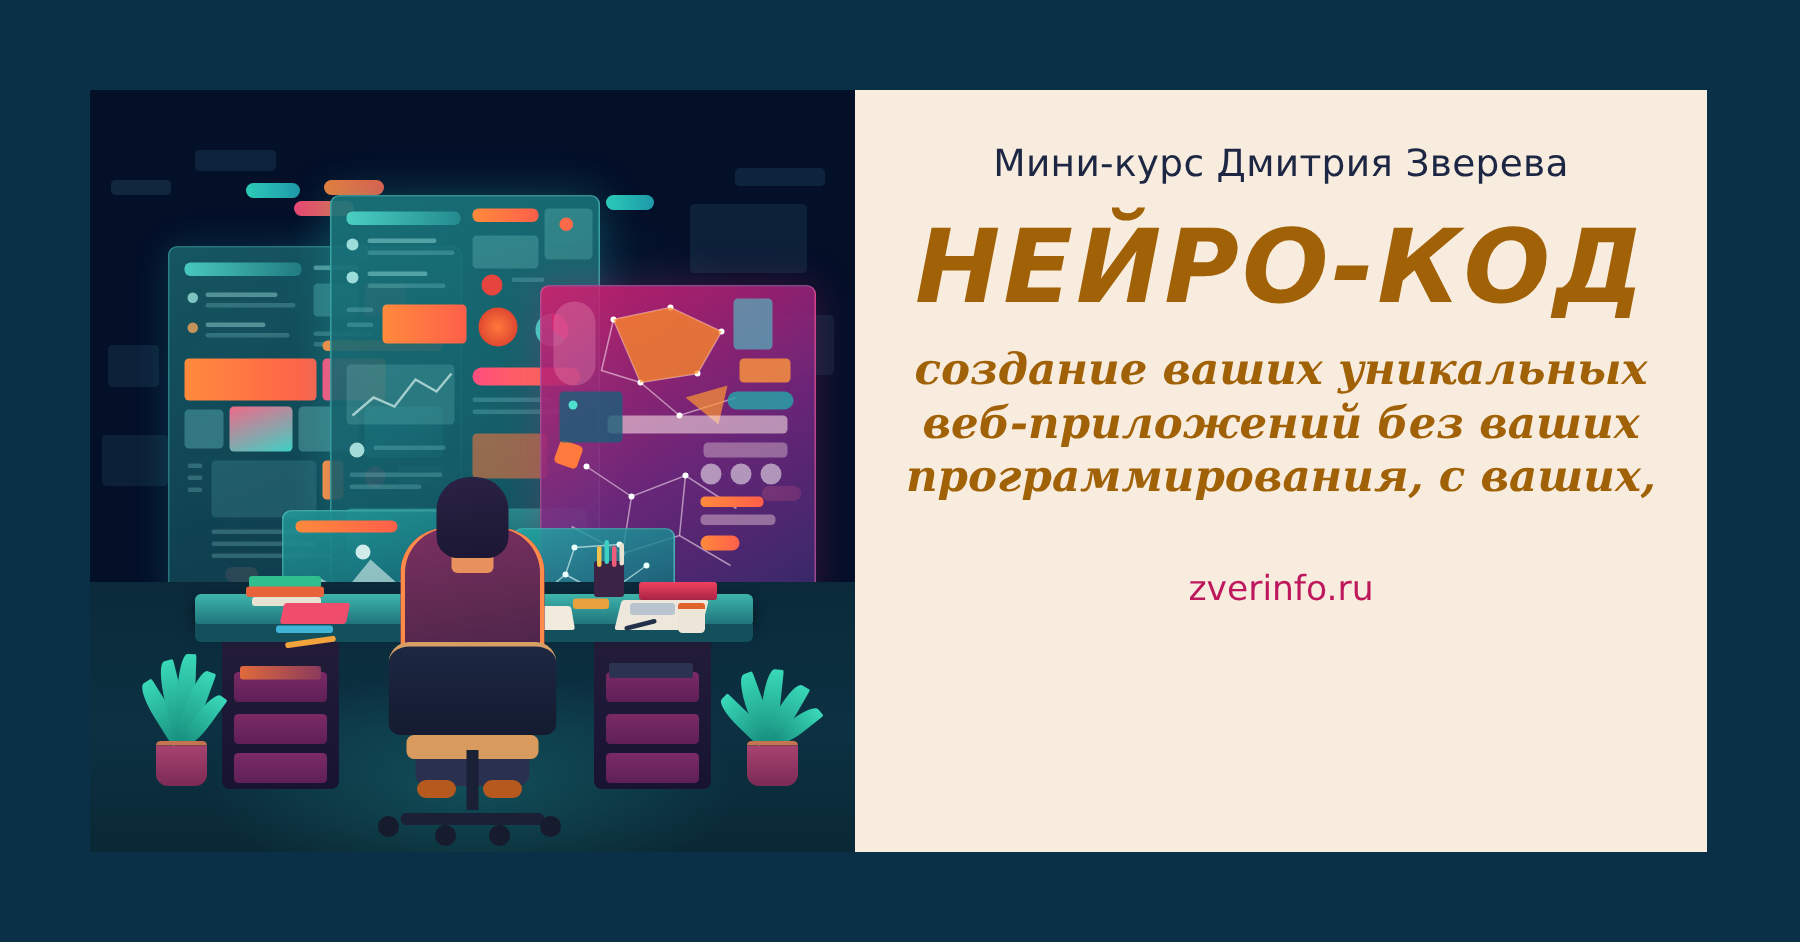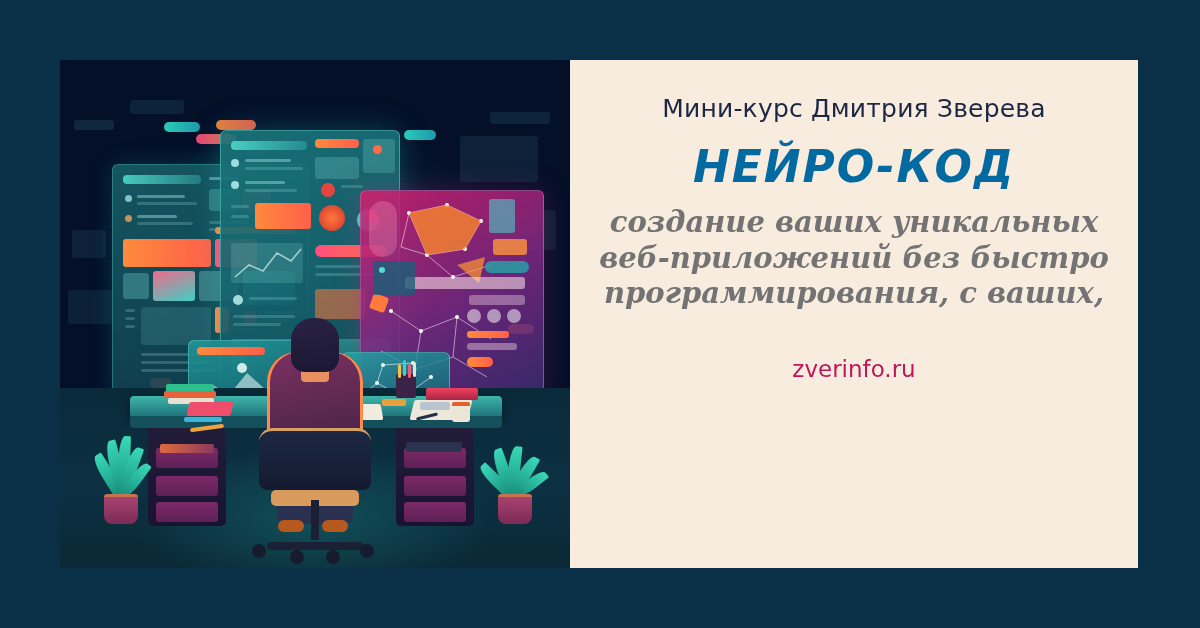--- a/index.html
+++ b/index.html
@@ -149,29 +149,29 @@
     padding:34px 24px 20px;
   }
   .kicker {
     font-family:"DejaVu Sans", sans-serif;
     font-size:25px; color:#1d2744; letter-spacing:.2px; white-space:nowrap;
   }
   .headline {
     margin-top:22px;
     font-family:"DejaVu Sans", sans-serif;
     font-style:italic; font-weight:bold;
-    font-size:44px; letter-spacing:2px;
-    color:#0369a1; white-space:nowrap; line-height:1;
+    font-size:68px; letter-spacing:2px;
+    color:#a16207; white-space:nowrap; line-height:1;
   }
   .lead {
     margin-top:16px;
     font-family:"DejaVu Serif", serif;
     font-style:italic; font-weight:bold;
     font-size:29px; line-height:1.23;
-    color:#737373; text-align:center;
+    color:#a16207; text-align:center;
   }
   .sub {
     margin-top:20px;
     font-family:"DejaVu Serif", serif;
     font-style:italic; font-weight:bold;
     font-size:22px; line-height:1.25;
     color:#1a8f99; text-align:center;
   }
   .url {
     margin-top:24px;
@@ -426,21 +426,21 @@
   </div>
 
   <div class="content">
 
     <div class="kicker">Мини-курс Дмитрия Зверева</div>
 
     <div class="headline">НЕЙРО-КОД</div>
 
     <div class="lead">
       <div>создание ваших уникальных</div>
-      <div>веб-приложений без быстро</div>
+      <div>веб-приложений без ваших</div>
       <div>программирования, с ваших,</div>
     </div>
 
     <div class="sub">
     </div>
 
     <div class="url">zverinfo.ru</div>
   </div>
 
 </div>

